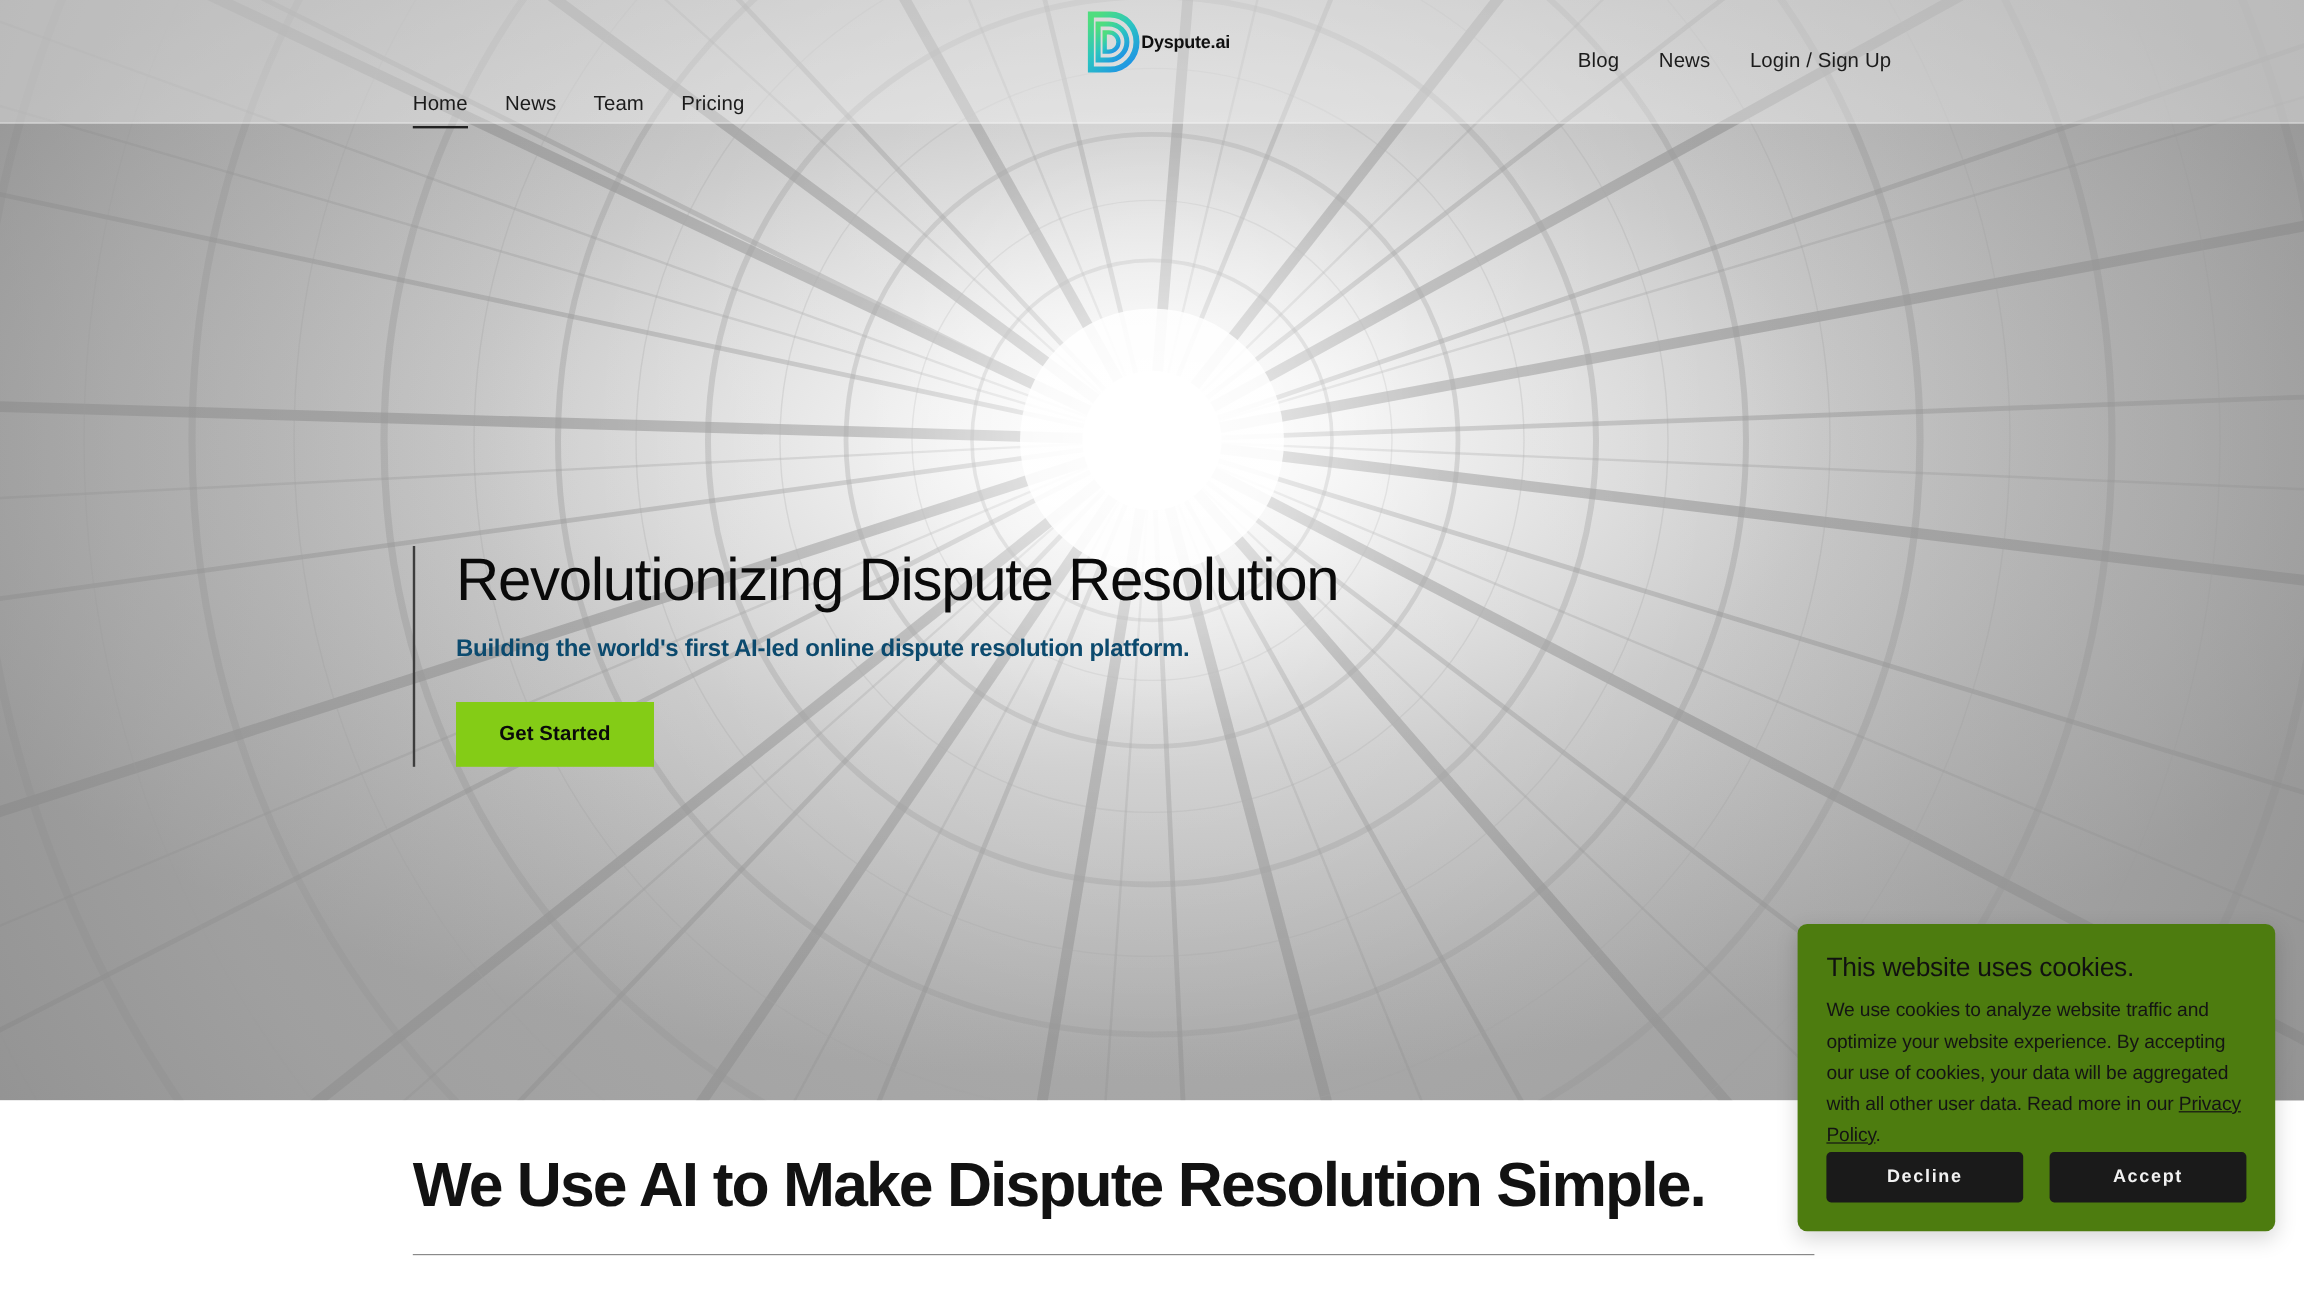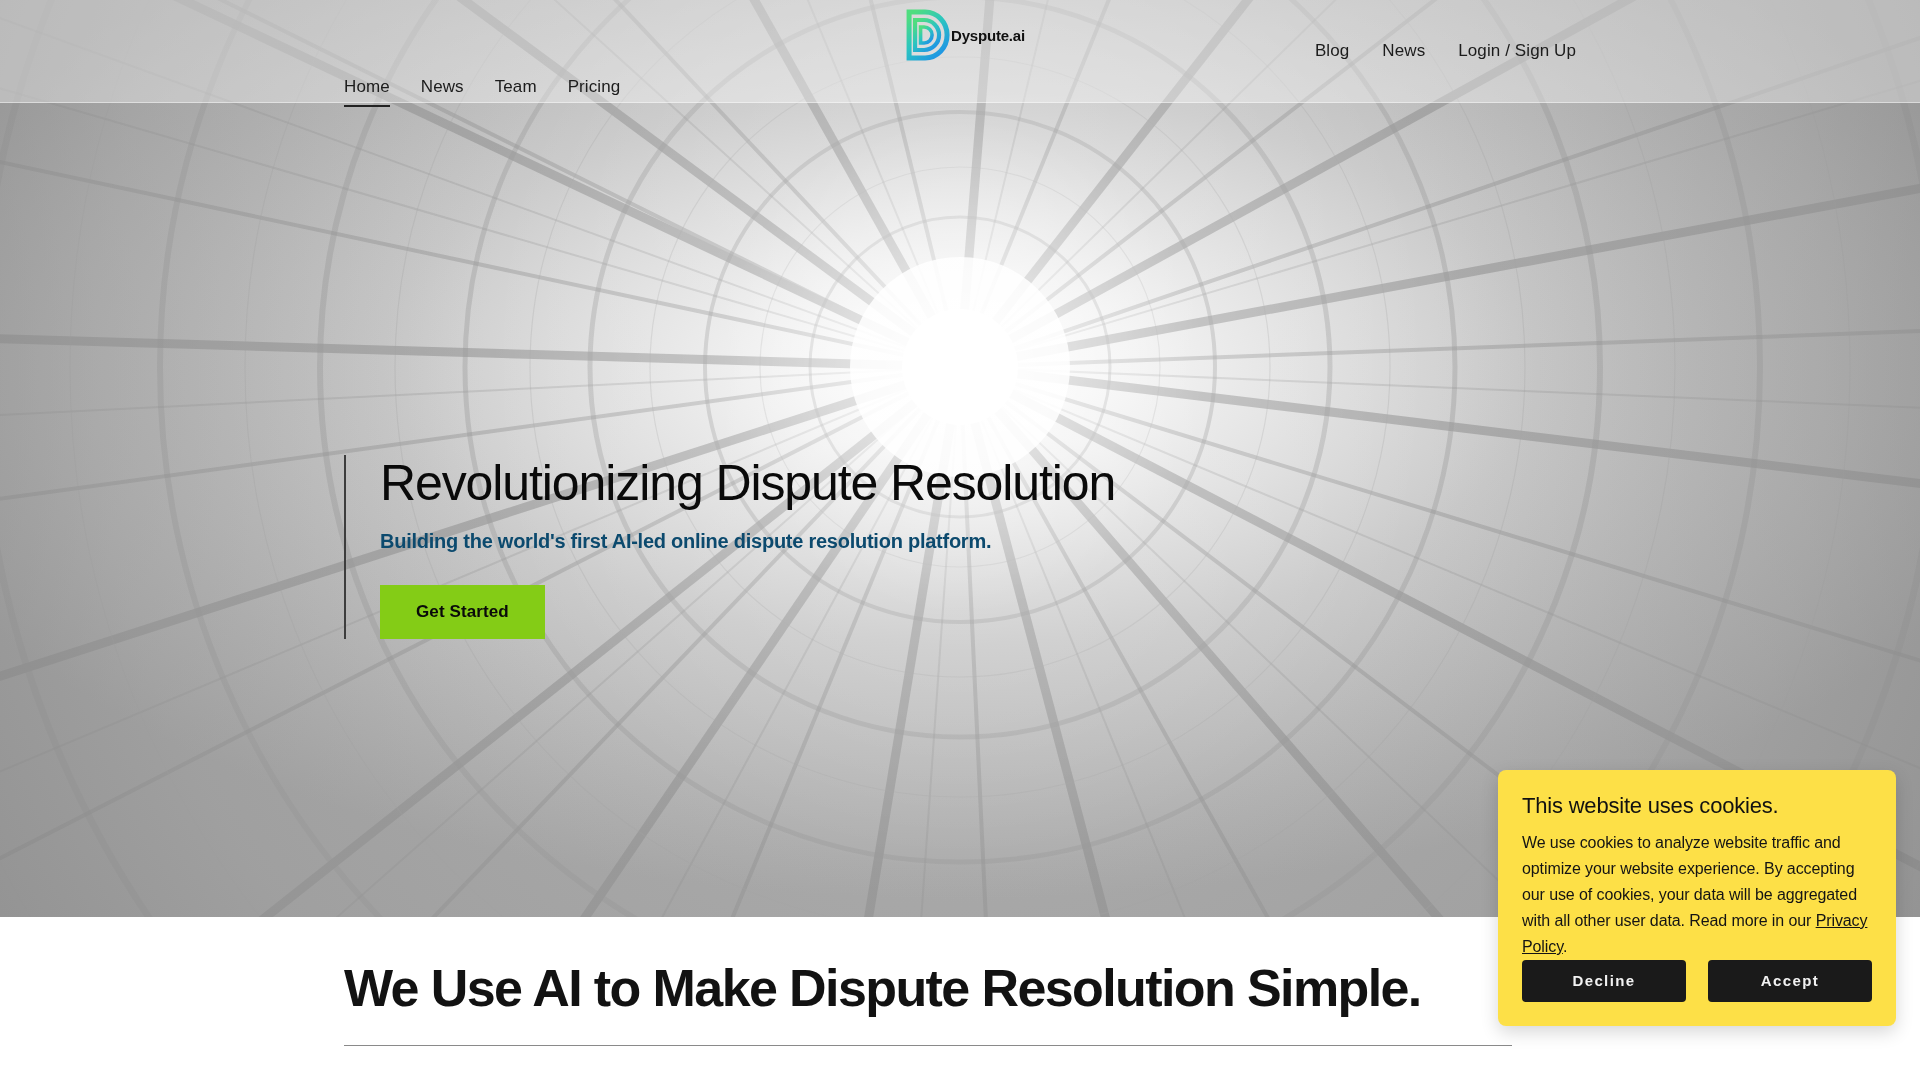--- a/index.html
+++ b/index.html
@@ -197,21 +197,21 @@
     background: #8a8a8a;
     width: 100%;
   }
 
   
   .cookie {
     position: absolute;
     left: 1498px;
     top: 770px;
     width: 398px;
-    background: #fde047;
+    background: #4d7c0f;
     border-radius: 8px;
     padding: 22px 24px 24px 24px;
     box-shadow: 0 6px 18px rgba(0,0,0,0.16);
     z-index: 60;
   }
 
   .cookie-title {
     font-size: 22px;
     line-height: 28px;
     color: #111111;

